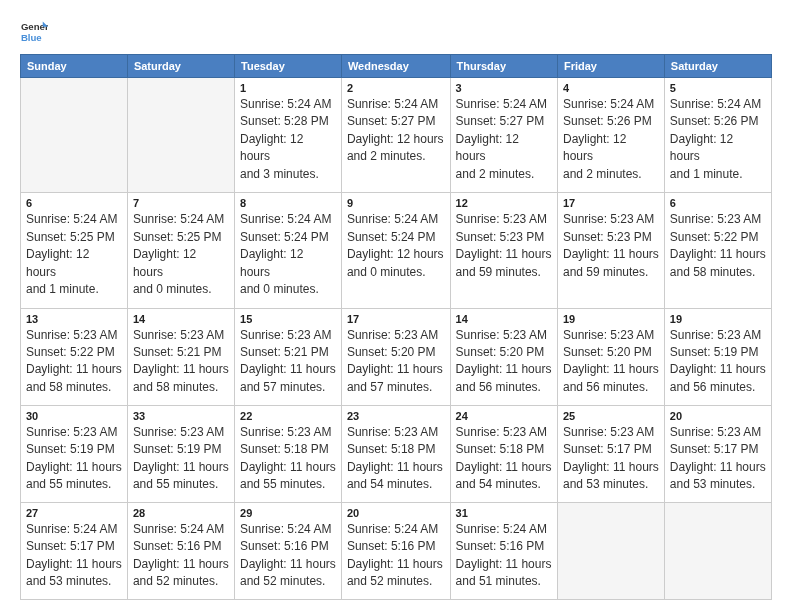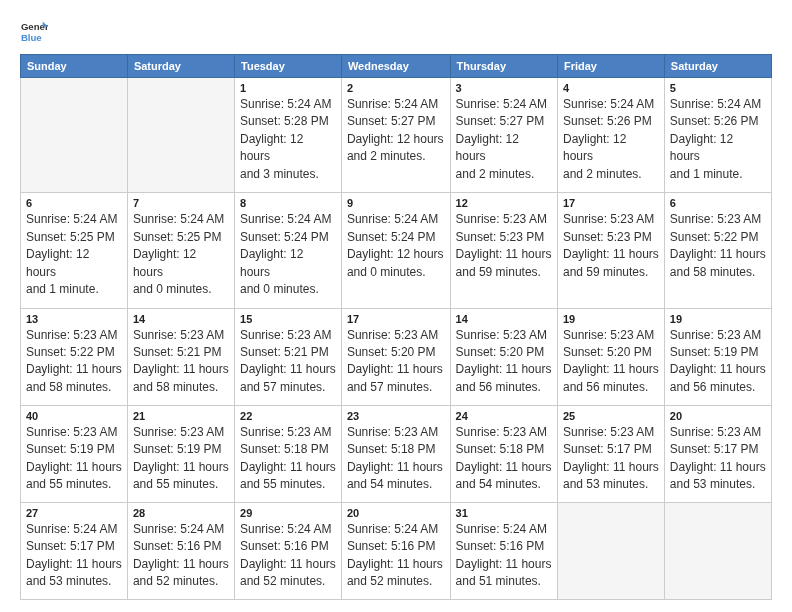--- a/index.html
+++ b/index.html
@@ -255,28 +255,28 @@
           <td>
             <div class="day-num">19</div>
             <div class="day-detail" style="white-space: pre-line;">Sunrise: 5:23 AM
 Sunset: 5:19 PM
 Daylight: 11 hours
 and 56 minutes.</div>
           </td>
         </tr>
         <tr class="week-row">
           <td>
-            <div class="day-num">40</div>
+            <div class="day-num">30</div>
             <div class="day-detail" style="white-space: pre-line;">Sunrise: 5:23 AM
 Sunset: 5:19 PM
 Daylight: 11 hours
 and 55 minutes.</div>
           </td>
           <td>
-            <div class="day-num">21</div>
+            <div class="day-num">33</div>
             <div class="day-detail" style="white-space: pre-line;">Sunrise: 5:23 AM
 Sunset: 5:19 PM
 Daylight: 11 hours
 and 55 minutes.</div>
           </td>
           <td>
             <div class="day-num">22</div>
             <div class="day-detail" style="white-space: pre-line;">Sunrise: 5:23 AM
 Sunset: 5:18 PM
 Daylight: 11 hours

